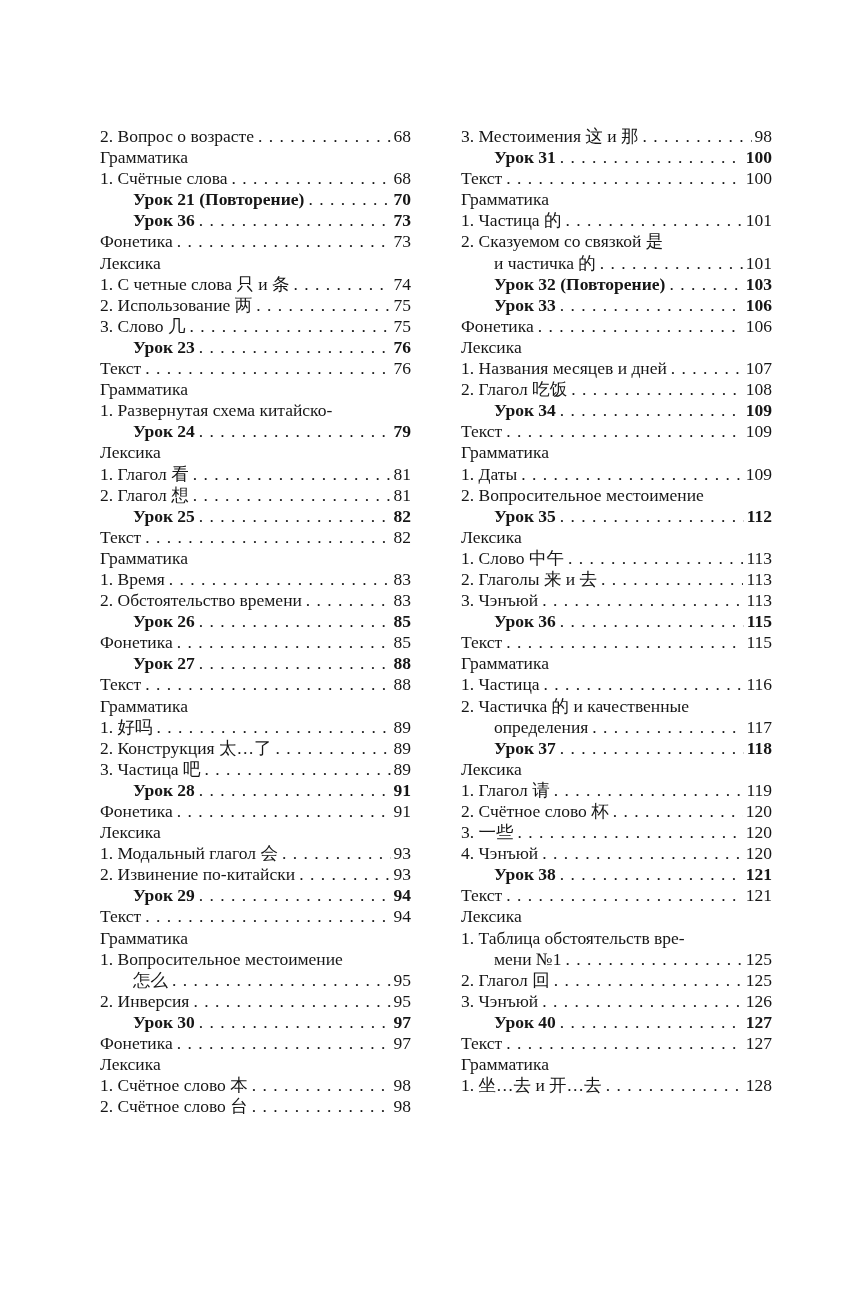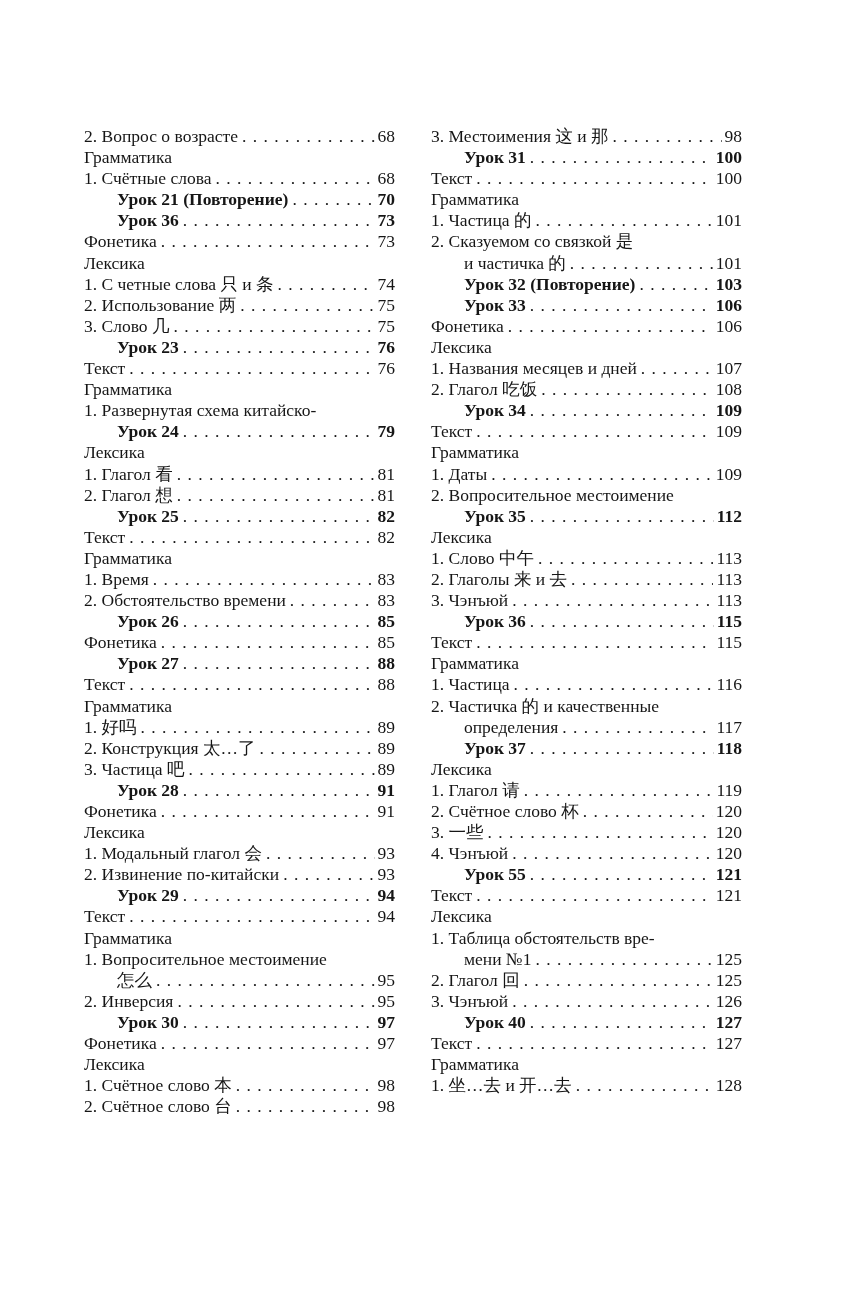--- a/index.html
+++ b/index.html
@@ -16,23 +16,23 @@
   }
   .page {
     position: relative;
     width: 844px;
     height: 1311px;
     background: #ffffff;
   }
   .toc {
     position: absolute;
     top: 126px;
-    left: 84px;
+    left: 100px;
     display: flex;
-    gap: 36px;
+    gap: 50px;
   }
   .col {
     width: 311px;
   }
   .row {
     display: flex;
     align-items: baseline;
     font-size: 17.5px;
     line-height: 21.1px;
     white-space: nowrap;
@@ -436,21 +436,21 @@
           <span class="txt">3. 一些</span>
           <span class="leader"></span>
           <span class="pagenum">120</span>
         </div>
         <div class="row">
           <span class="txt">4. Чэнъюй</span>
           <span class="leader"></span>
           <span class="pagenum">120</span>
         </div>
         <div class="row bold indent">
-          <span class="txt">Урок 55</span>
+          <span class="txt">Урок 38</span>
           <span class="leader"></span>
           <span class="pagenum">121</span>
         </div>
         <div class="row">
           <span class="txt">Текст</span>
           <span class="leader"></span>
           <span class="pagenum">121</span>
         </div>
         <div class="row">
           <span class="txt">Лексика</span>

